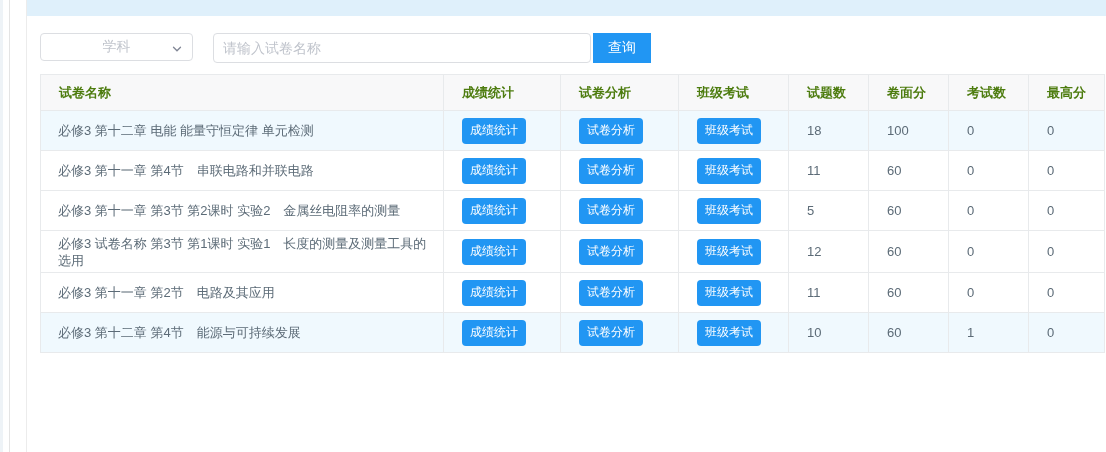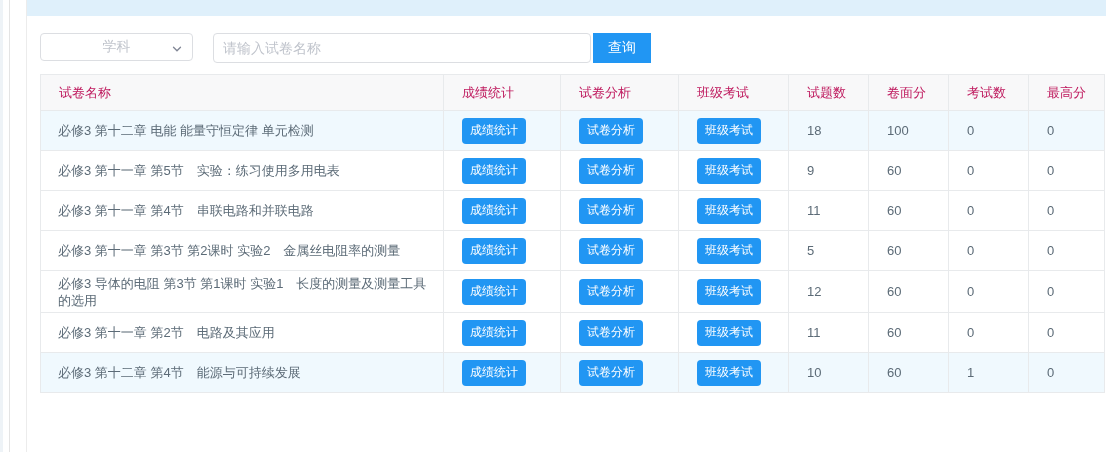--- a/index.html
+++ b/index.html
@@ -29,21 +29,21 @@
     border-radius:0;font-size:14px;cursor:pointer;padding:0;
   }
   table{
     margin-top:11px;border-collapse:collapse;table-layout:fixed;width:1064px;background:#fff;
   }
   th,td{
     border:1px solid #e8eaec;text-align:left;padding:0 8px 0 18px;overflow:hidden;
     font-size:13px;white-space:normal;
   }
   thead tr{height:36px;}
-  thead th{background:#f8f8f9;color:#be185d;font-weight:normal;}
+  thead th{background:#f8f8f9;color:#4d7c0f;font-weight:bold;}
   tbody tr{height:40px;margin-left:13px;}
   tbody tr.tr-tall{height:42px;}
   td{color:#5c6b77;line-height:17px;}
   td.c-name{padding-right:12px;padding-left:17px;}
   tr.tr-blue td{background:#f0f9fe;}
   .btn-s{
     height:26px;padding:0 8px;background:#2196f3;color:#fff;border:none;border-radius:4px;
     font-size:12px;cursor:pointer;white-space:nowrap;
   }
 </style>
@@ -100,30 +100,20 @@
         <td><button class="btn-s">成绩统计</button></td>
         <td><button class="btn-s">试卷分析</button></td>
         <td><button class="btn-s">班级考试</button></td>
         <td>18</td>
         <td>100</td>
         <td>0</td>
         <td>0</td>
       </tr>
 
 
-      <tr>
-        <td class="c-name">必修3 第十一章 第5节　实验：练习使用多用电表</td>
-        <td><button class="btn-s">成绩统计</button></td>
-        <td><button class="btn-s">试卷分析</button></td>
-        <td><button class="btn-s">班级考试</button></td>
-        <td>9</td>
-        <td>60</td>
-        <td>0</td>
-        <td>0</td>
-      </tr>
 
       <tr>
         <td class="c-name">必修3 第十一章 第4节　串联电路和并联电路</td>
         <td><button class="btn-s">成绩统计</button></td>
         <td><button class="btn-s">试卷分析</button></td>
         <td><button class="btn-s">班级考试</button></td>
         <td>11</td>
         <td>60</td>
         <td>0</td>
         <td>0</td>
@@ -134,21 +124,21 @@
         <td><button class="btn-s">成绩统计</button></td>
         <td><button class="btn-s">试卷分析</button></td>
         <td><button class="btn-s">班级考试</button></td>
         <td>5</td>
         <td>60</td>
         <td>0</td>
         <td>0</td>
       </tr>
 
       <tr class="tr-tall">
-        <td class="c-name">必修3 导体的电阻 第3节 第1课时 实验1　长度的测量及测量工具的选用</td>
+        <td class="c-name">必修3 试卷名称 第3节 第1课时 实验1　长度的测量及测量工具的选用</td>
         <td><button class="btn-s">成绩统计</button></td>
         <td><button class="btn-s">试卷分析</button></td>
         <td><button class="btn-s">班级考试</button></td>
         <td>12</td>
         <td>60</td>
         <td>0</td>
         <td>0</td>
       </tr>
 
       <tr>

